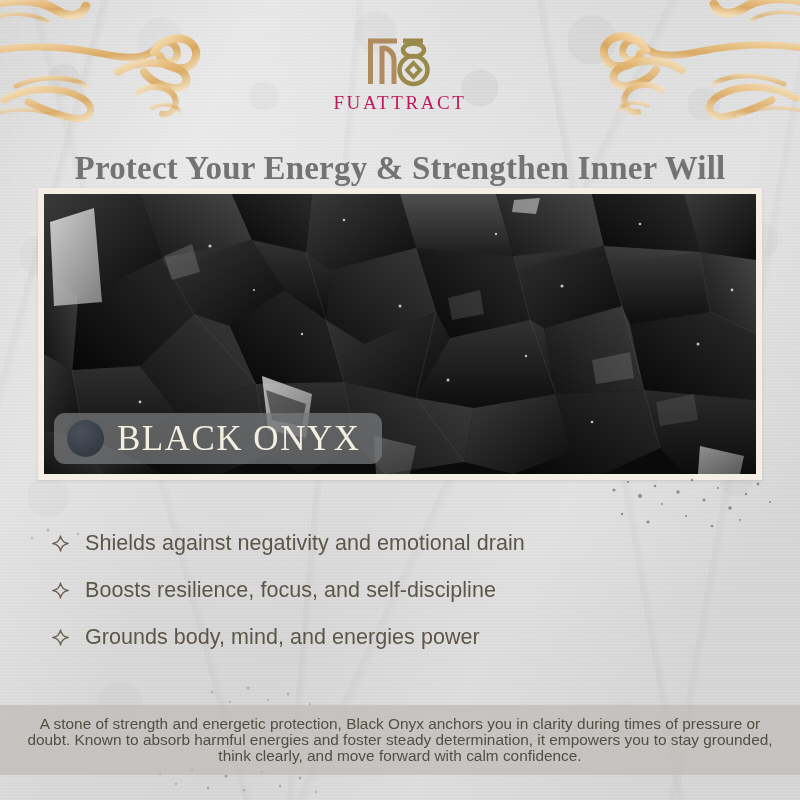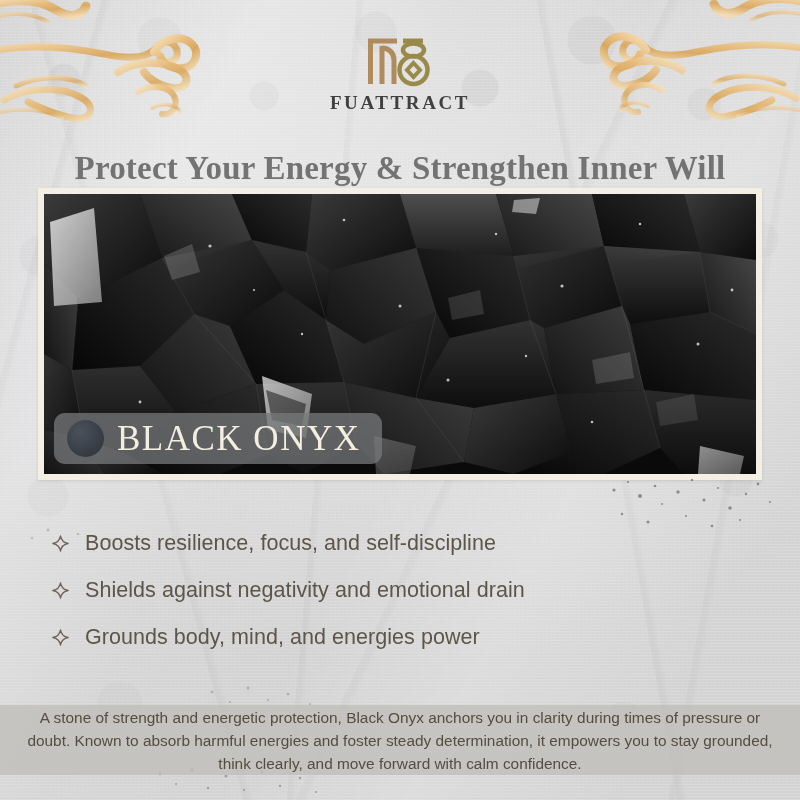--- a/index.html
+++ b/index.html
@@ -99,22 +99,22 @@
     left: 0; right: 0;
     top: 34px;
     text-align: center;
   }
   .logo-mark { display: block; margin: 0 auto; }
   .logo-word {
     margin-top: 4px;
     font-family: "Liberation Serif", "DejaVu Serif", serif;
     font-size: 19px;
     letter-spacing: 2.6px;
-    color: #404040;
-    font-weight: 700;
+    color: #be185d;
+    font-weight: 400;
   }
 
   
   .headline {
     position: absolute;
     left: 0; right: 0;
     top: 128px;
     text-align: center;
     font-family: "Liberation Serif", "DejaVu Serif", serif;
     font-weight: 700;
@@ -210,21 +210,21 @@
     background: rgba(191,190,186,0.80);
     display: flex;
     align-items: center;
     justify-content: center;
   }
   .footer-text {
     width: 748px;
     text-align: center;
     font-family: "Liberation Sans", sans-serif;
     font-size: 15.4px;
-    line-height: 23px;
+    line-height: 16px;
     color: #544d41;
   }
 </style>
 </head>
 <body>
 
 <div id="poster">
 
   <div class="bg-base"></div>
   <div class="bg-watermark"></div>
@@ -410,28 +410,28 @@
       </div>
     </div>
   </div>
 
   <div class="benefits">
 
     <div class="benefit-row">
       <svg class="benefit-star" viewBox="0 0 20 20">
         <path d="M10 1 C 10.9 6.2, 13.8 9.1, 19 10 C 13.8 10.9, 10.9 13.8, 10 19 C 9.1 13.8, 6.2 10.9, 1 10 C 6.2 9.1, 9.1 6.2, 10 1 Z" fill="none" stroke="#6b6254" stroke-width="1.5" stroke-linejoin="round"></path>
       </svg>
-      <span class="benefit-text">Boosts resilience, focus, and self-discipline</span>
+      <span class="benefit-text">Shields against negativity and emotional drain</span>
     </div>
 
     <div class="benefit-row">
       <svg class="benefit-star" viewBox="0 0 20 20">
         <path d="M10 1 C 10.9 6.2, 13.8 9.1, 19 10 C 13.8 10.9, 10.9 13.8, 10 19 C 9.1 13.8, 6.2 10.9, 1 10 C 6.2 9.1, 9.1 6.2, 10 1 Z" fill="none" stroke="#6b6254" stroke-width="1.5" stroke-linejoin="round"></path>
       </svg>
-      <span class="benefit-text">Shields against negativity and emotional drain</span>
+      <span class="benefit-text">Boosts resilience, focus, and self-discipline</span>
     </div>
 
     <div class="benefit-row">
       <svg class="benefit-star" viewBox="0 0 20 20">
         <path d="M10 1 C 10.9 6.2, 13.8 9.1, 19 10 C 13.8 10.9, 10.9 13.8, 10 19 C 9.1 13.8, 6.2 10.9, 1 10 C 6.2 9.1, 9.1 6.2, 10 1 Z" fill="none" stroke="#6b6254" stroke-width="1.5" stroke-linejoin="round"></path>
       </svg>
       <span class="benefit-text">Grounds body, mind, and energies power</span>
     </div>
 
   </div>

